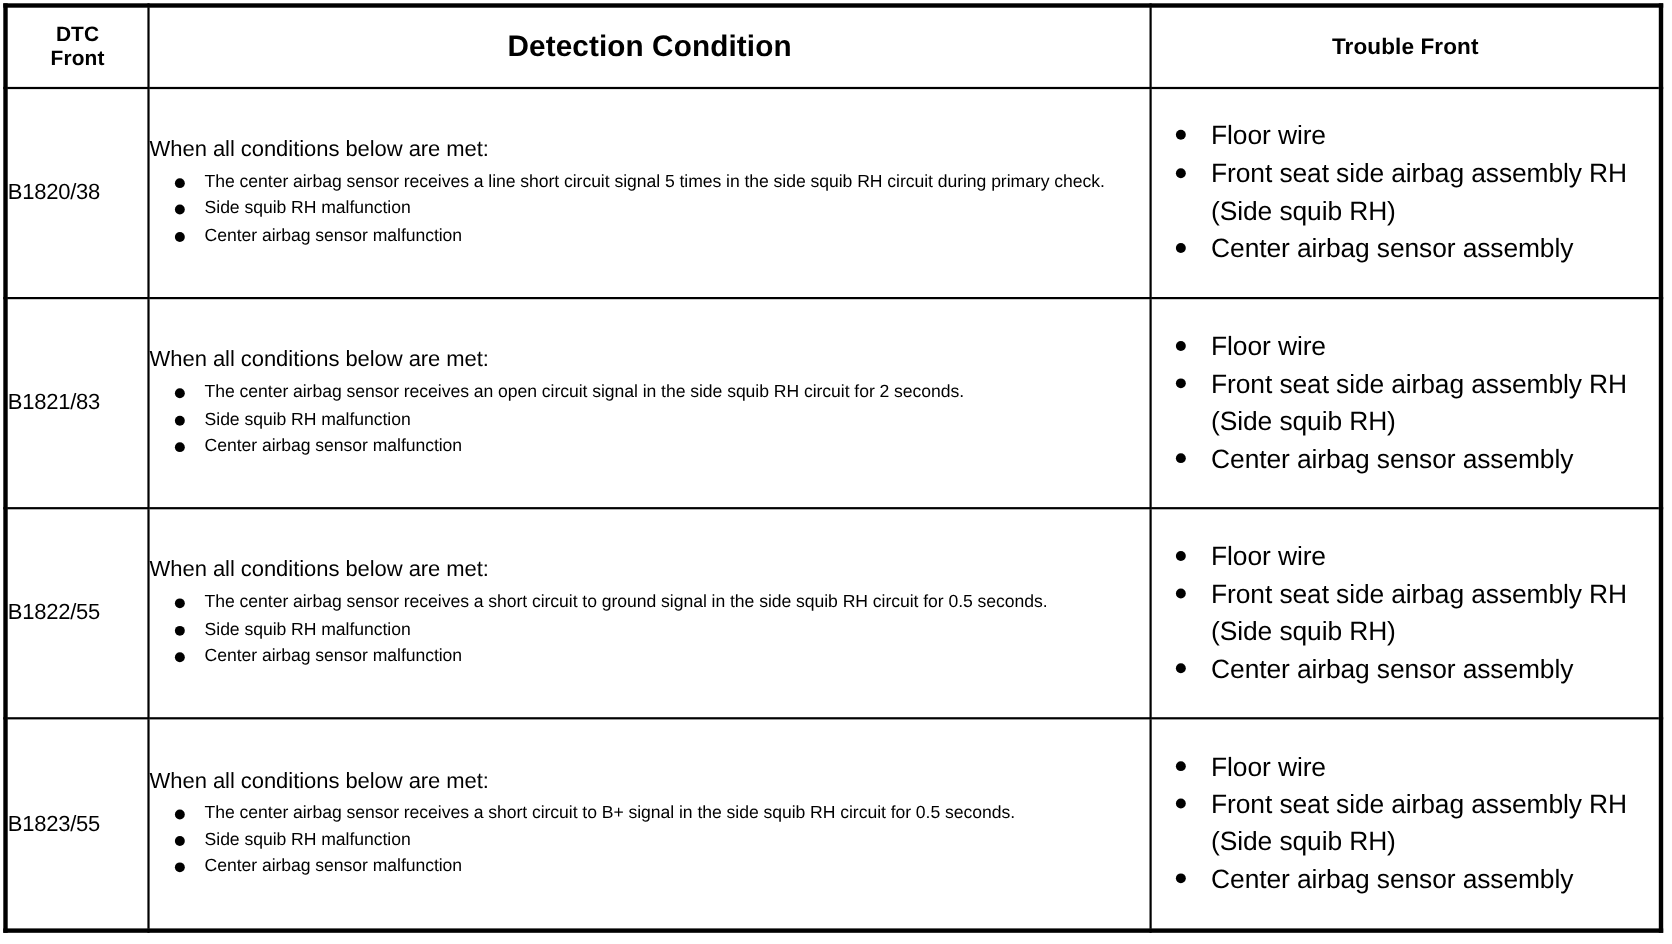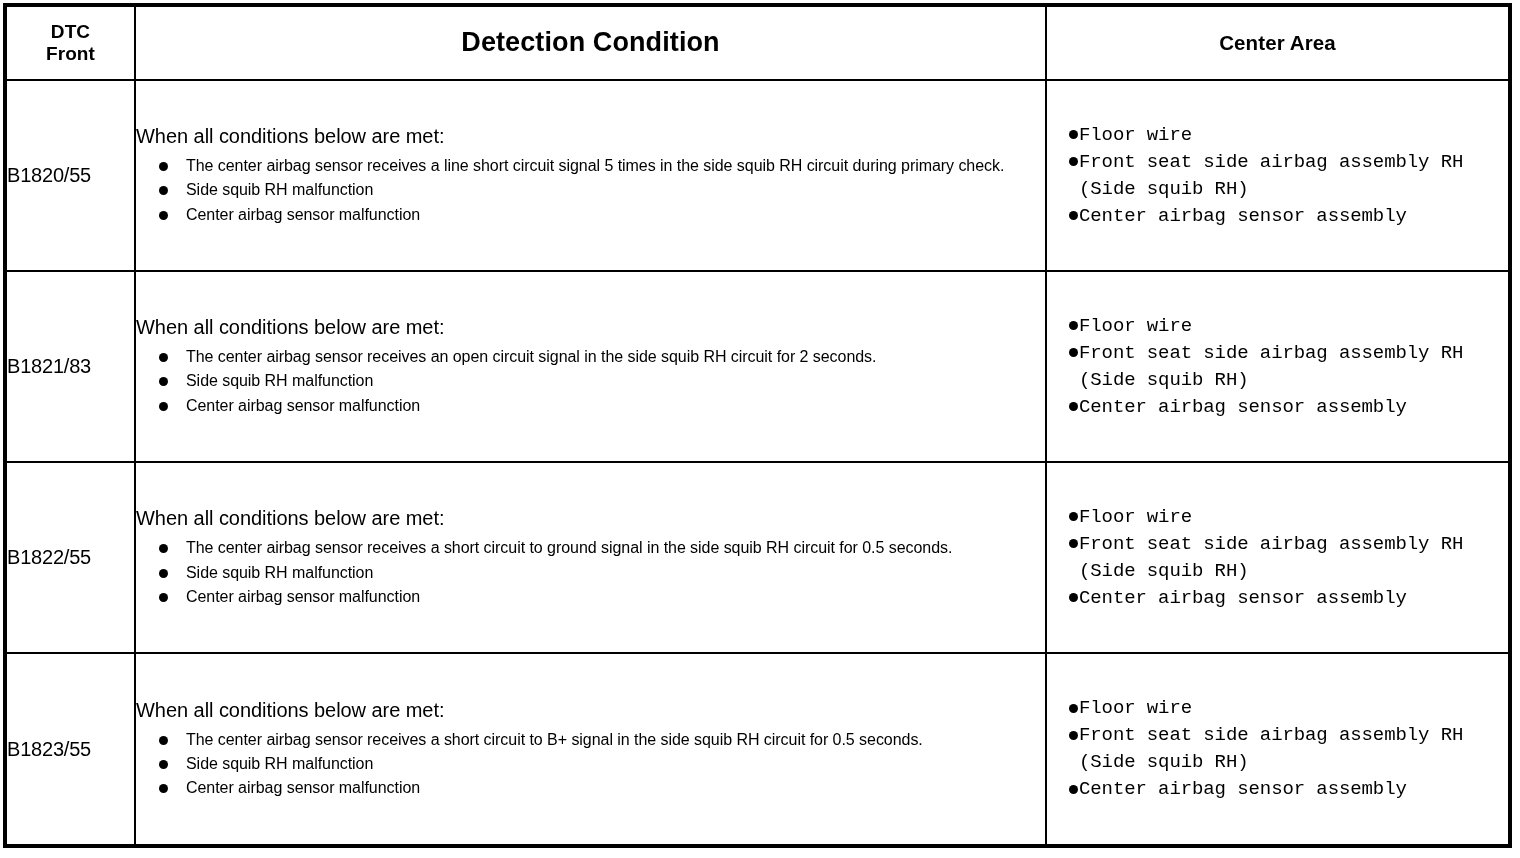--- a/index.html
+++ b/index.html
@@ -108,25 +108,24 @@
     padding: 6px 8px 6px 12px;
     vertical-align: middle;
   }
   ul.trouble-list {
     list-style: none;
     margin: 0;
     padding: 0;
   }
   ul.trouble-list li {
     position: relative;
-    padding-left: 32px;
-    font-size: 19px;
+    padding-left: 54px;
+    font-size: 24px;
     line-height: 1.42;
     letter-spacing: -0.1px;
-    font-family: Liberation Mono, monospace;
   }
   ul.trouble-list li .bullet {
     position: absolute;
     left: 22px;
     top: 0.46em;
     width: 9px;
     height: 9px;
     background: #000;
     border-radius: 50%;
   }
@@ -144,27 +143,27 @@
       <col class="col-detect">
       <col class="col-trouble">
     </colgroup>
     <thead>
       <tr>
         <th class="th-dtc">
           <span class="th-dtc-line">DTC</span>
           <span class="th-dtc-line">Front</span>
         </th>
         <th class="th-detect">Detection Condition</th>
-        <th class="th-trouble">Center Area</th>
+        <th class="th-trouble">Trouble Front</th>
       </tr>
     </thead>
     <tbody>
 
       <tr>
-        <td class="cell-dtc">B1820/55</td>
+        <td class="cell-dtc">B1820/38</td>
         <td class="cell-detect">
           <p class="detect-intro">When all conditions below are met:</p>
           <ul class="detect-list">
             <li><span class="bullet"></span><span>The center airbag sensor receives a line short circuit signal 5 times in the side squib RH circuit during primary check.</span></li>
             <li><span class="bullet"></span><span>Side squib RH malfunction</span></li>
             <li><span class="bullet"></span><span>Center airbag sensor malfunction</span></li>
           </ul>
         </td>
         <td class="cell-trouble">
           <ul class="trouble-list">

